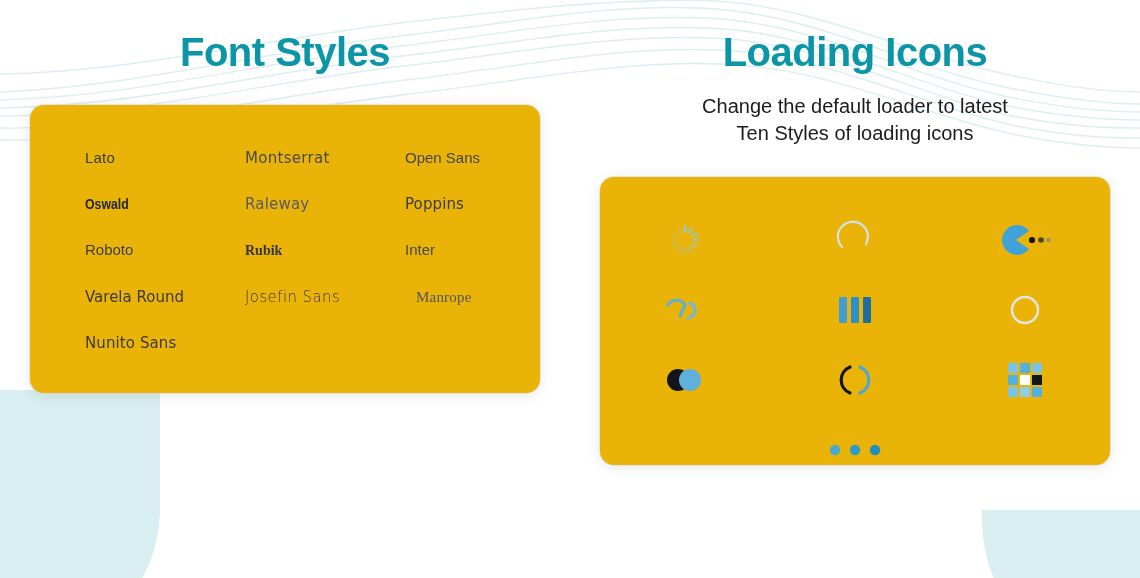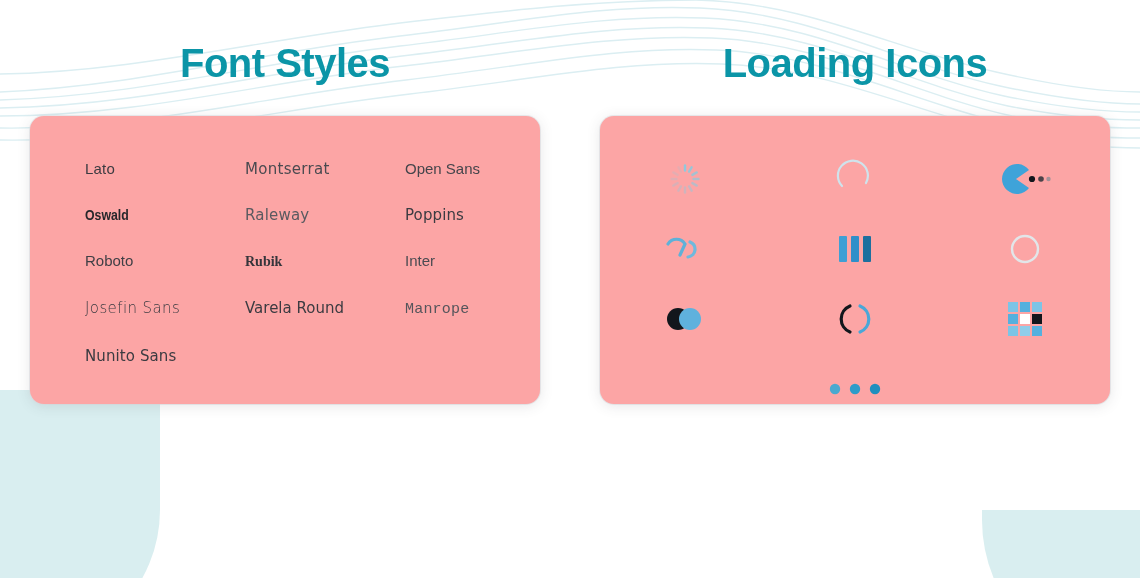--- a/index.html
+++ b/index.html
@@ -55,21 +55,21 @@
   .panel {
     width: 570px;
     box-sizing: border-box;
     display: flex;
     flex-direction: column;
     align-items: center;
   }
 
   .panel-title {
     margin: 0;
-    padding-top: 40px;
+    padding-top: 29px;
     font-size: 40px;
     font-weight: bold;
     color: #0b95a7;
     letter-spacing: -0.5px;
     line-height: 1.15;
     text-align: right;
   }
   .panel-subtitle {
     margin: 0;
     padding-top: 18px;
@@ -77,21 +77,21 @@
     color: #1c1c20;
     line-height: 1.35;
     text-align: center;
     max-width: 430px;
     white-space: pre-line;
   }
 
   .card {
     margin-top: 30px;
     width: 510px;
-    background: #fca5a5;
+    background: #eab308;
     border-radius: 14px;
     box-shadow: 0 2px 14px rgba(60,60,70,0.13), 0 0 0 1px rgba(225,225,230,0.55);
     box-sizing: border-box;
   }
   #font-card { height: 288px; padding: 42px 0 0 55px; }
   #loader-card { height: 288px; padding: 28px 0 0 0; }
 
   
   .font-grid {
     display: grid;
@@ -109,21 +109,21 @@
                    font-weight: bold; font-size: 15px; transform: scaleX(.82);
                    transform-origin: left center; display: inline-block; color: #27272b; }
   .f-raleway     { font-family: "DejaVu Sans", sans-serif; font-size: 15px; color: #5a5a60; letter-spacing: .2px; text-align: center; }
   .f-roboto      { font-family: "Liberation Sans", sans-serif; font-size: 15px; color: #3f3f45; }
   .f-poppins     { font-family: "DejaVu Sans", sans-serif; font-size: 15px; color: #3b3b41; letter-spacing: .1px; }
   .f-rubik       { font-family: Liberation Serif, serif; font-size: 14px; font-weight: bold; color: #35353b; text-align: right; }
   .f-inter       { font-family: "Liberation Sans", sans-serif; font-size: 15px; color: #4b4b51; }
   .f-josefin     { font-family: "DejaVu Sans Light", "DejaVu Sans", sans-serif; font-size: 15px;
                    color: #3b3b41; letter-spacing: .4px; }
   .f-varela      { font-family: "DejaVu Sans", sans-serif; font-size: 15px; color: #3b3b41; }
-  .f-manrope     { font-family: Liberation Mono, monospace; font-size: 15px; color: #55555b; letter-spacing: .2px; }
+  .f-manrope     { font-family: Liberation Serif, serif; font-size: 15px; color: #55555b; letter-spacing: .2px; margin-left: 11px; }
   .f-nunito      { font-family: "DejaVu Sans", sans-serif; font-size: 15px; color: #3b3b41; letter-spacing: .1px; margin-top: 40px; }
 
   
   .loader-grid {
     display: grid;
     grid-template-columns: repeat(3, 1fr);
     grid-auto-rows: 70px;
     width: 510px;
     justify-items: center;
     align-items: center;
@@ -171,33 +171,35 @@
         <div class="font-item"><span class="f-opensans">Open Sans</span></div>
 
         <div class="font-item"><span class="f-oswald">Oswald</span></div>
         <div class="font-item"><span class="f-raleway">Raleway</span></div>
         <div class="font-item"><span class="f-poppins">Poppins</span></div>
 
         <div class="font-item"><span class="f-roboto">Roboto</span></div>
         <div class="font-item"><span class="f-rubik">Rubik</span></div>
         <div class="font-item"><span class="f-inter">Inter</span></div>
 
+        <div class="font-item"><span class="f-varela">Varela Round</span></div>
         <div class="font-item"><span class="f-josefin">Josefin Sans</span></div>
-        <div class="font-item"><span class="f-varela">Varela Round</span></div>
         <div class="font-item"><span class="f-manrope">Manrope</span></div>
 
         <div class="font-item"><span class="f-nunito">Nunito Sans</span></div>
         <div class="font-item"></div>
         <div class="font-item"></div>
       </div>
     </div>
   </section>
 
   <section class="panel">
     <h1 class="panel-title">Loading Icons</h1>
+    <p class="panel-subtitle">Change the default loader to latest
+Ten Styles of loading icons</p>
 
     <div class="card" id="loader-card">
       <div class="loader-grid">
 
         <div class="loader-cell">
           <svg width="34" height="34" viewBox="0 0 34 34">
             <g stroke="#8fc9dd" stroke-width="2.4" stroke-linecap="round">
               <line x1="17" y1="3.5" x2="17" y2="8.5" opacity="1"></line>
               <line x1="23.6" y1="5.3" x2="21.1" y2="9.6" opacity=".9"></line>
               <line x1="28.7" y1="10.4" x2="24.4" y2="12.9" opacity=".8"></line>

